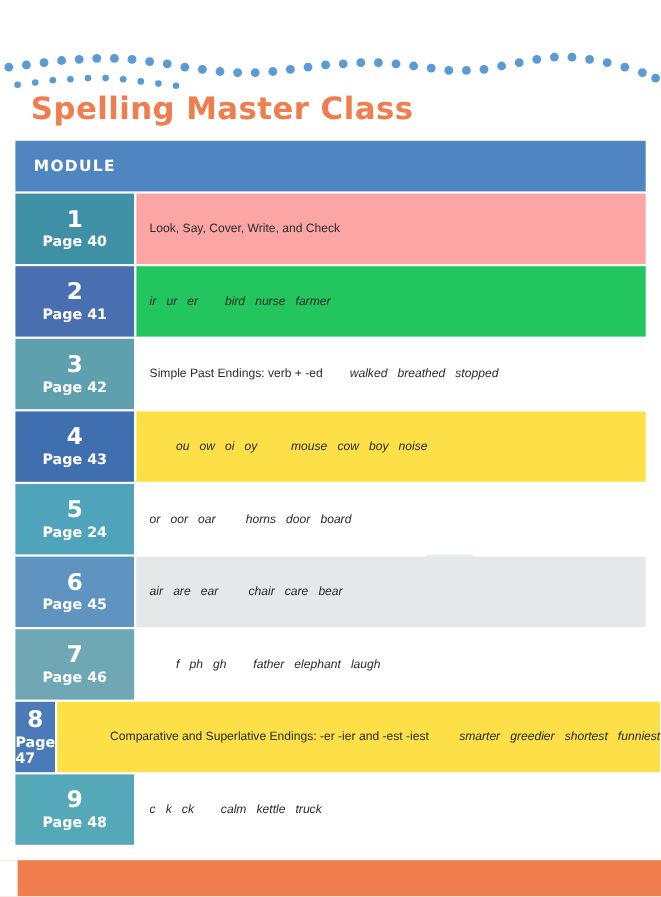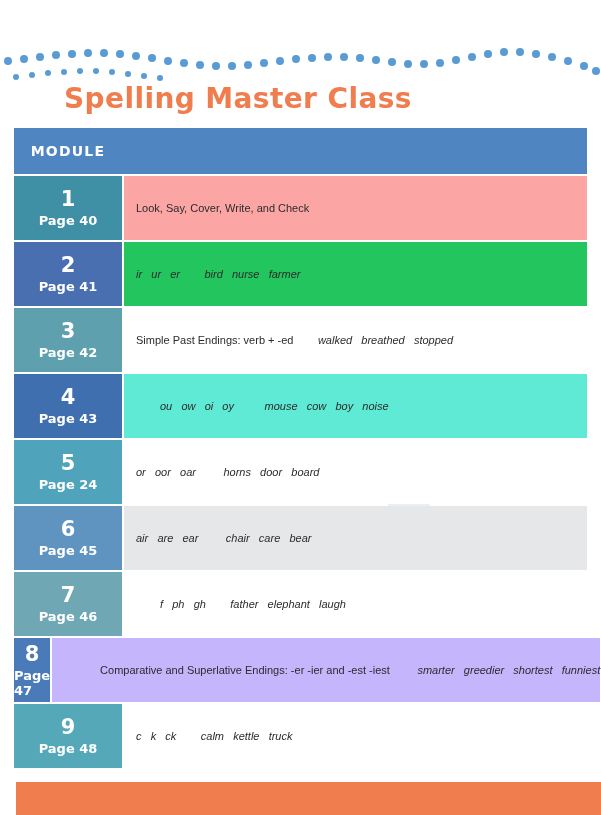--- a/index.html
+++ b/index.html
@@ -241,21 +241,21 @@
       <circle cx="64" cy="42" r="3"></circle>
         <circle cx="80" cy="41" r="3"></circle>
         <circle cx="96" cy="41" r="3"></circle>
       <circle cx="112" cy="42" r="3"></circle>
         <circle cx="128" cy="44" r="3"></circle>
         <circle cx="144" cy="46" r="3"></circle>
       <circle cx="160" cy="48" r="3"></circle>
     </g>
   </svg>
 
-  <div class="title" style="color: rgb(239, 125, 78); margin-left: 36px;">Spelling Master Class</div>
+  <div class="title" style="color: rgb(239, 125, 78);">Spelling Master Class</div>
 
   <div class="ghost-tri"></div>
   <div class="ghost ghost-understand">Understand</div>
   <div class="ghost-badge">1</div>
   <div class="ghost ghost-instruction">Complete the chart with the highlighted words in</div>
 
   <div class="table">
     <div class="thead" style="background: rgb(79, 134, 194); gap: 40px;">
       <div class="th-module">MODULE</div>
     </div>
@@ -291,21 +291,21 @@
         <span class="focus-plain">Simple Past Endings: verb + -ed</span>
           <span class="focus-text">        walked   breathed   stopped</span>
       </div>
     </div>
 
     <div class="row" id="r3">
       <div class="cell-module" style="background: rgb(63, 111, 174);">
         <div class="mod-num">4</div>
         <div class="mod-page">Page 43</div>
       </div>
-      <div class="cell-focus" style="background: #5eead4; padding-left: 36px;">
+      <div class="cell-focus" style="background: #fde047; padding-left: 36px;">
         <span class="focus-plain"></span>
           <span class="focus-text">ou   ow   oi   oy          mouse   cow   boy   noise</span>
       </div>
     </div>
 
     <div class="row" id="r4">
       <div class="cell-module" style="background: rgb(79, 163, 186);">
         <div class="mod-num">5</div>
         <div class="mod-page">Page 24</div>
       </div>
@@ -335,21 +335,21 @@
         <span class="focus-plain"></span>
           <span class="focus-text">f   ph   gh        father   elephant   laugh</span>
       </div>
     </div>
 
     <div class="row" id="r7">
       <div class="cell-module" style="background: rgb(74, 123, 184);">
         <div class="mod-num">8</div>
         <div class="mod-page">Page 47</div>
       </div>
-      <div class="cell-focus" style="background: #c4b5fd; padding-left: 48px;">
+      <div class="cell-focus" style="background: #fde047; padding-left: 48px;">
         <span class="focus-plain">Comparative and Superlative Endings: -er -ier and -est -iest</span>
           <span class="focus-text">         smarter   greedier   shortest   funniest</span>
       </div>
     </div>
 
     <div class="row" id="r8">
       <div class="cell-module" style="background: rgb(85, 168, 184);">
         <div class="mod-num">9</div>
         <div class="mod-page">Page 48</div>
       </div>

